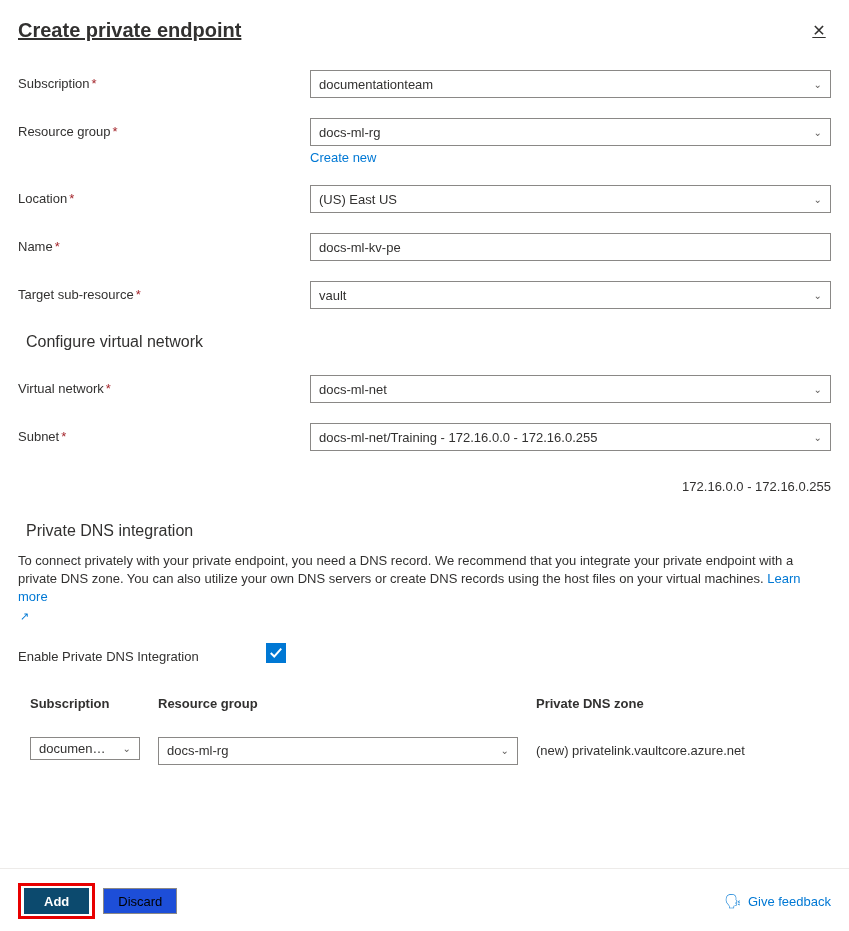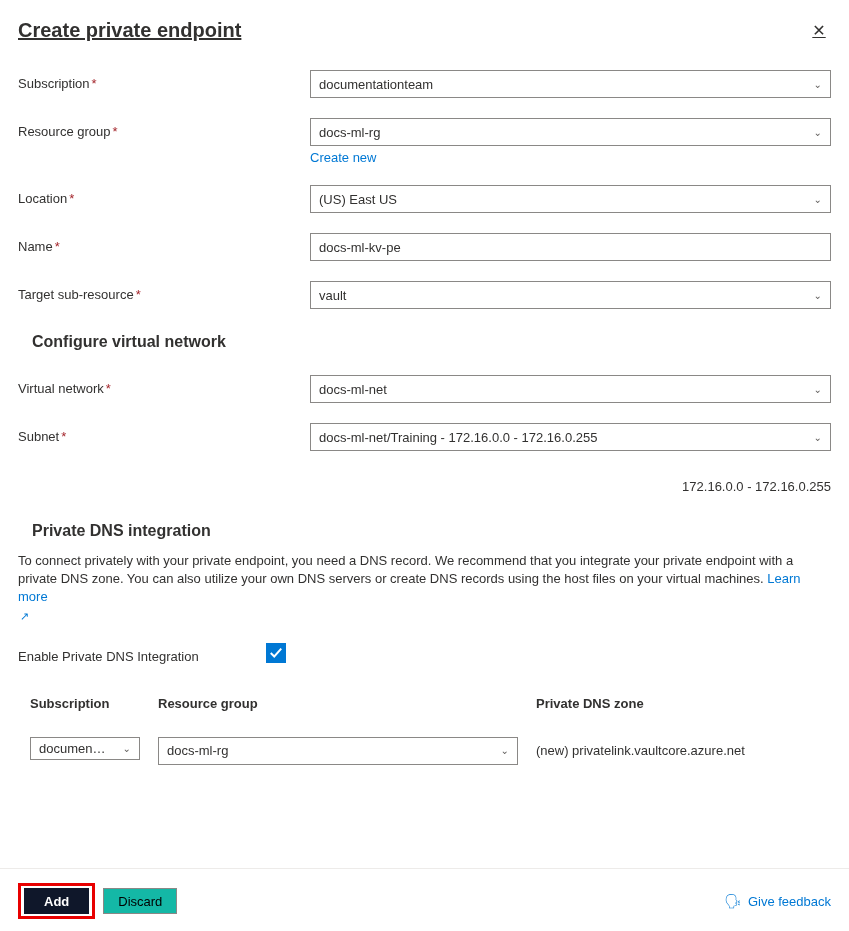--- a/index.html
+++ b/index.html
@@ -53,21 +53,21 @@
     }
     .text-box { cursor: text; }
     .chev { font-size: 10px; color: #605e5c; }
     .link {
       color: #0078d4;
       font-size: 13px;
       cursor: pointer;
       text-decoration: none;
     }
     .link.small-top { display: inline-block; margin-top: 4px; }
-    .section-title { font-size: 16px; font-weight: 700; margin: 24px 0 12px 14px; }
+    .section-title { font-size: 16px; font-weight: 400; margin: 24px 0 12px 8px; }
     .description { font-size: 13px; line-height: 1.4; margin-bottom: 18px; }
     .ext-icon {
       display: inline-block;
       font-size: 11px;
       margin-left: 2px;
       color: #0078d4;
     }
     .range-note {
       text-align: right;
       font-size: 13px;
@@ -99,36 +99,36 @@
       bottom: 12px;
       left: 0; right: 0;
       border-top: 1px solid #edebe9;
       padding: 14px 18px 0 18px;
       display: flex;
       align-items: center;
       justify-content: space-between;
     }
     .btn-group { display: flex; gap: 8px; align-items: center; }
     .btn-primary {
-      background: #0f172a;
+      background: #0c4a6e;
       color: #fff;
       border: none;
       height: 26px;
       padding: 0 20px;
       font-size: 13px;
       font-weight: 600;
       cursor: pointer;
     }
     .highlight-box {
       border: 3px solid #e80000;
       padding: 2px 3px;
       display: inline-block;
     }
     .btn-secondary {
-      background: #14b8a6;
+      background: #1d4ed8;
       border: 1px solid #8a8886;
       height: 26px;
       padding: 0 14px;
       font-size: 13px;
       cursor: pointer;
     }
     .feedback {
       color: #0078d4;
       font-size: 13px;
       display: flex;

